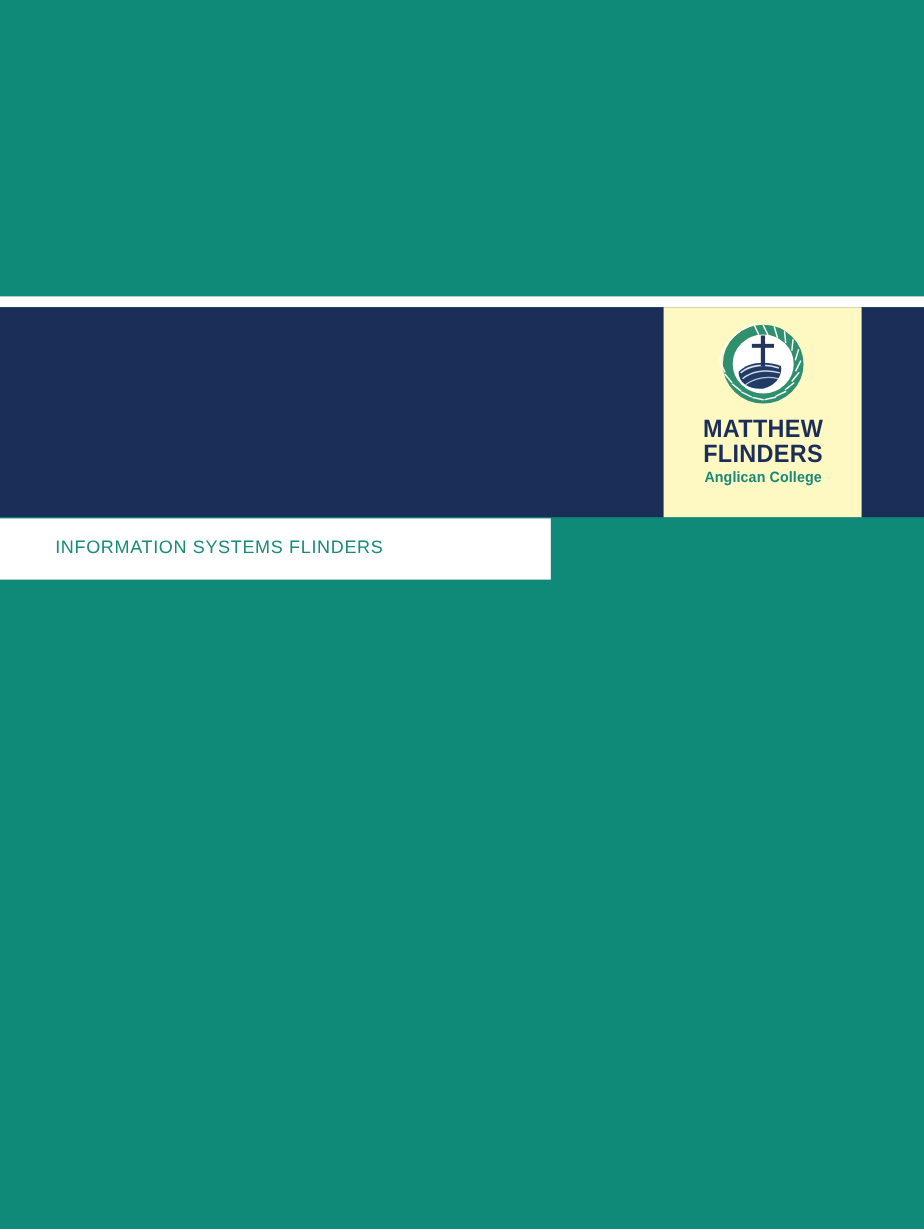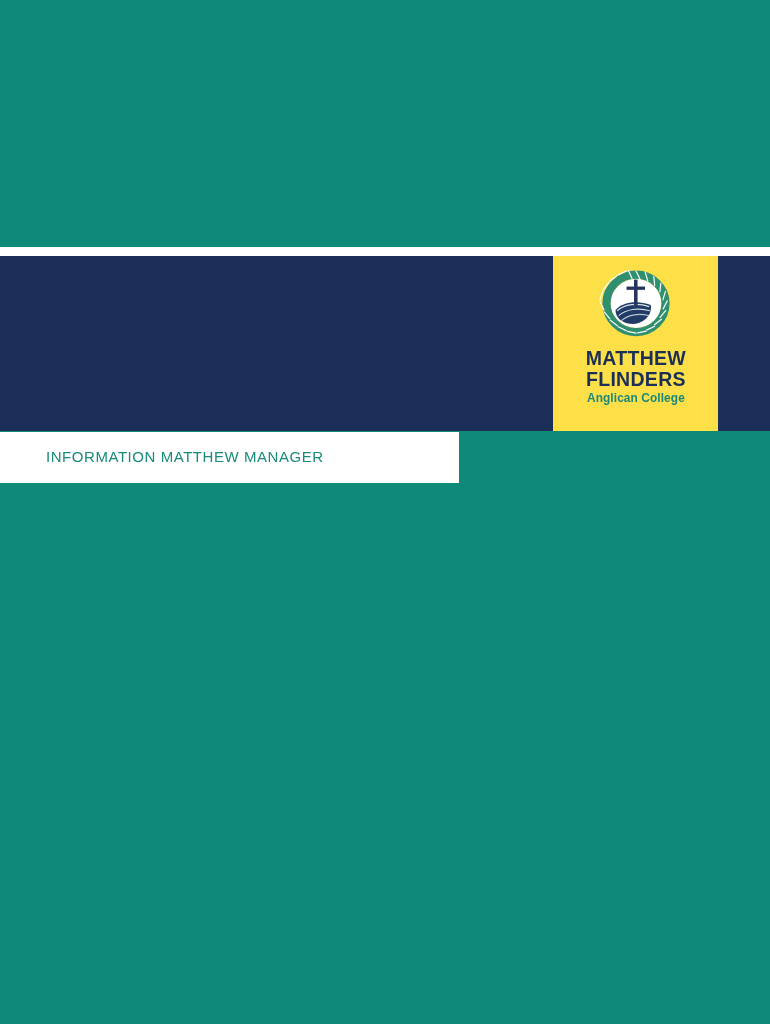--- a/index.html
+++ b/index.html
@@ -53,21 +53,21 @@
     white-space: nowrap;
   }
 
   
   .logo-panel {
     position: absolute;
     left: 553px;
     top: 256px;
     width: 165px;
     height: 175px;
-    background: #fde047;
+    background: #fef9c3;
     display: flex;
     flex-direction: column;
     align-items: center;
     justify-content: flex-start;
     padding-top: 8px;
     box-sizing: border-box;
   }
 
   .crest {
     width: 82px;
@@ -183,15 +183,15 @@
     <div class="wordmark">
       <span class="wordmark-line">MATTHEW</span>
       <span class="wordmark-line">FLINDERS</span>
       <span class="wordmark-sub">Anglican College</span>
     </div>
 
   </div>
 
   <div class="subtitle-bar"></div>
 
-  <p class="subtitle-text">INFORMATION MATTHEW MANAGER</p>
+  <p class="subtitle-text">INFORMATION SYSTEMS FLINDERS</p>
 
 </div>
 
 </body></html>

